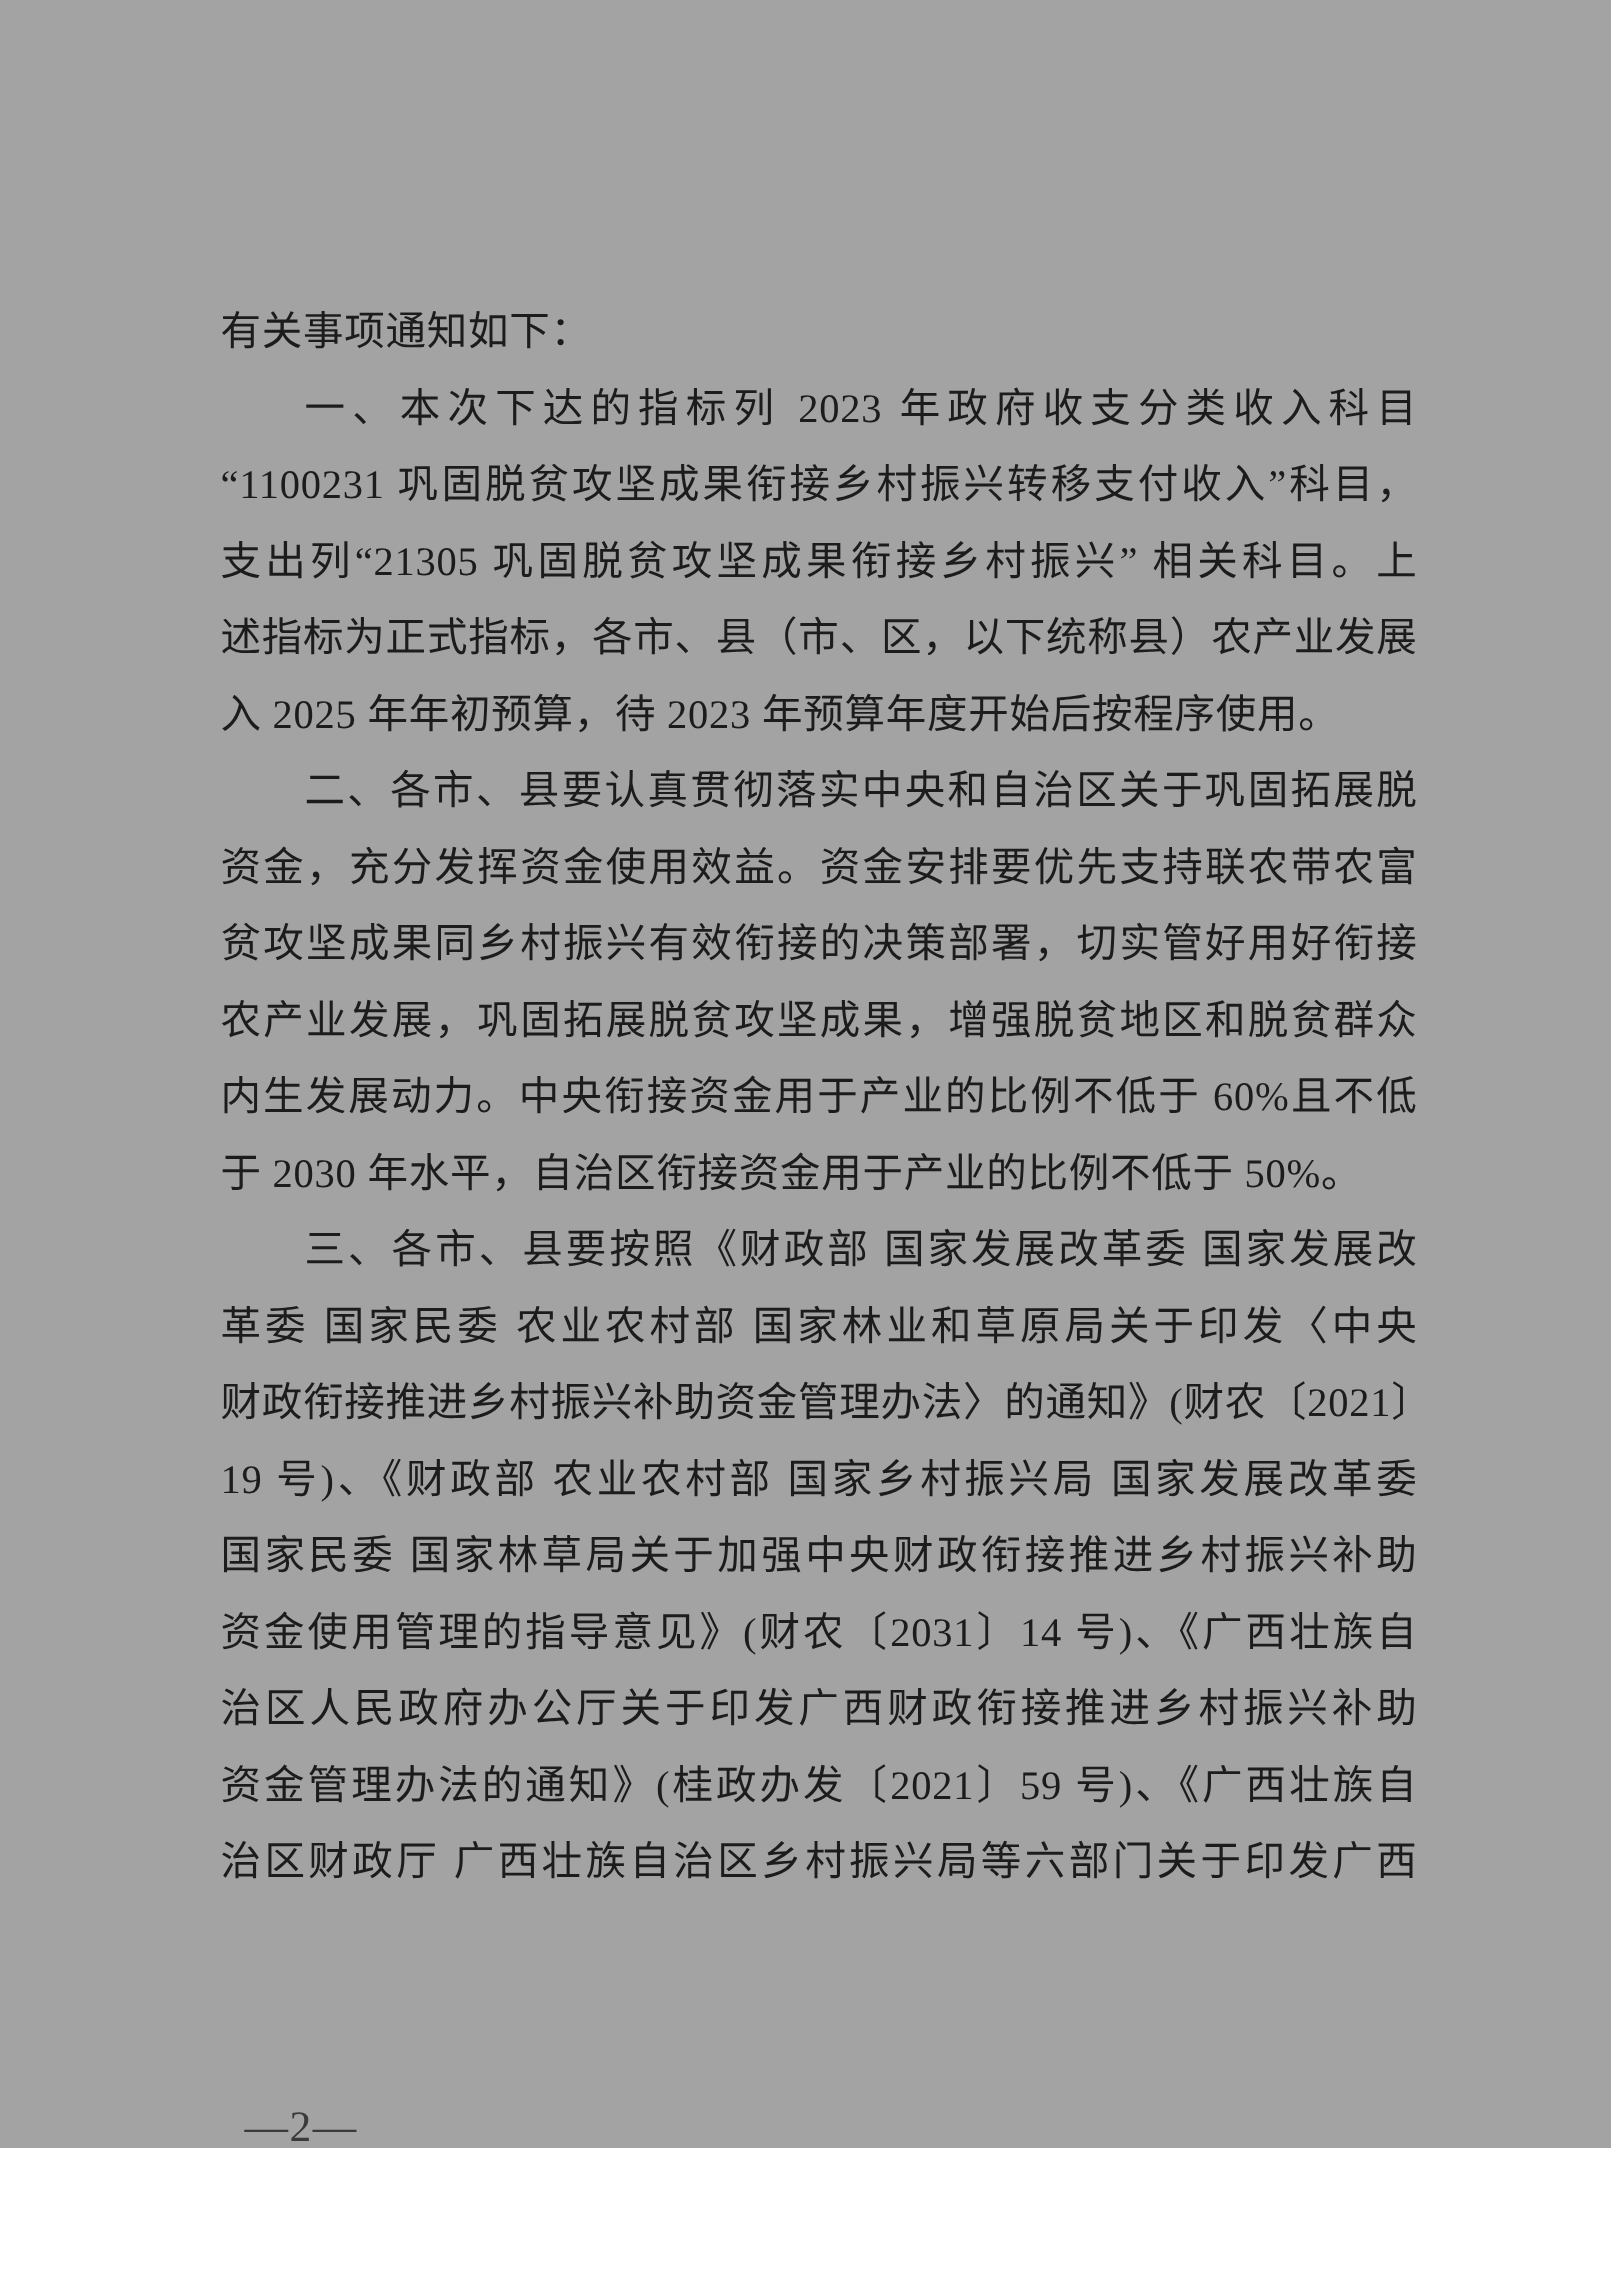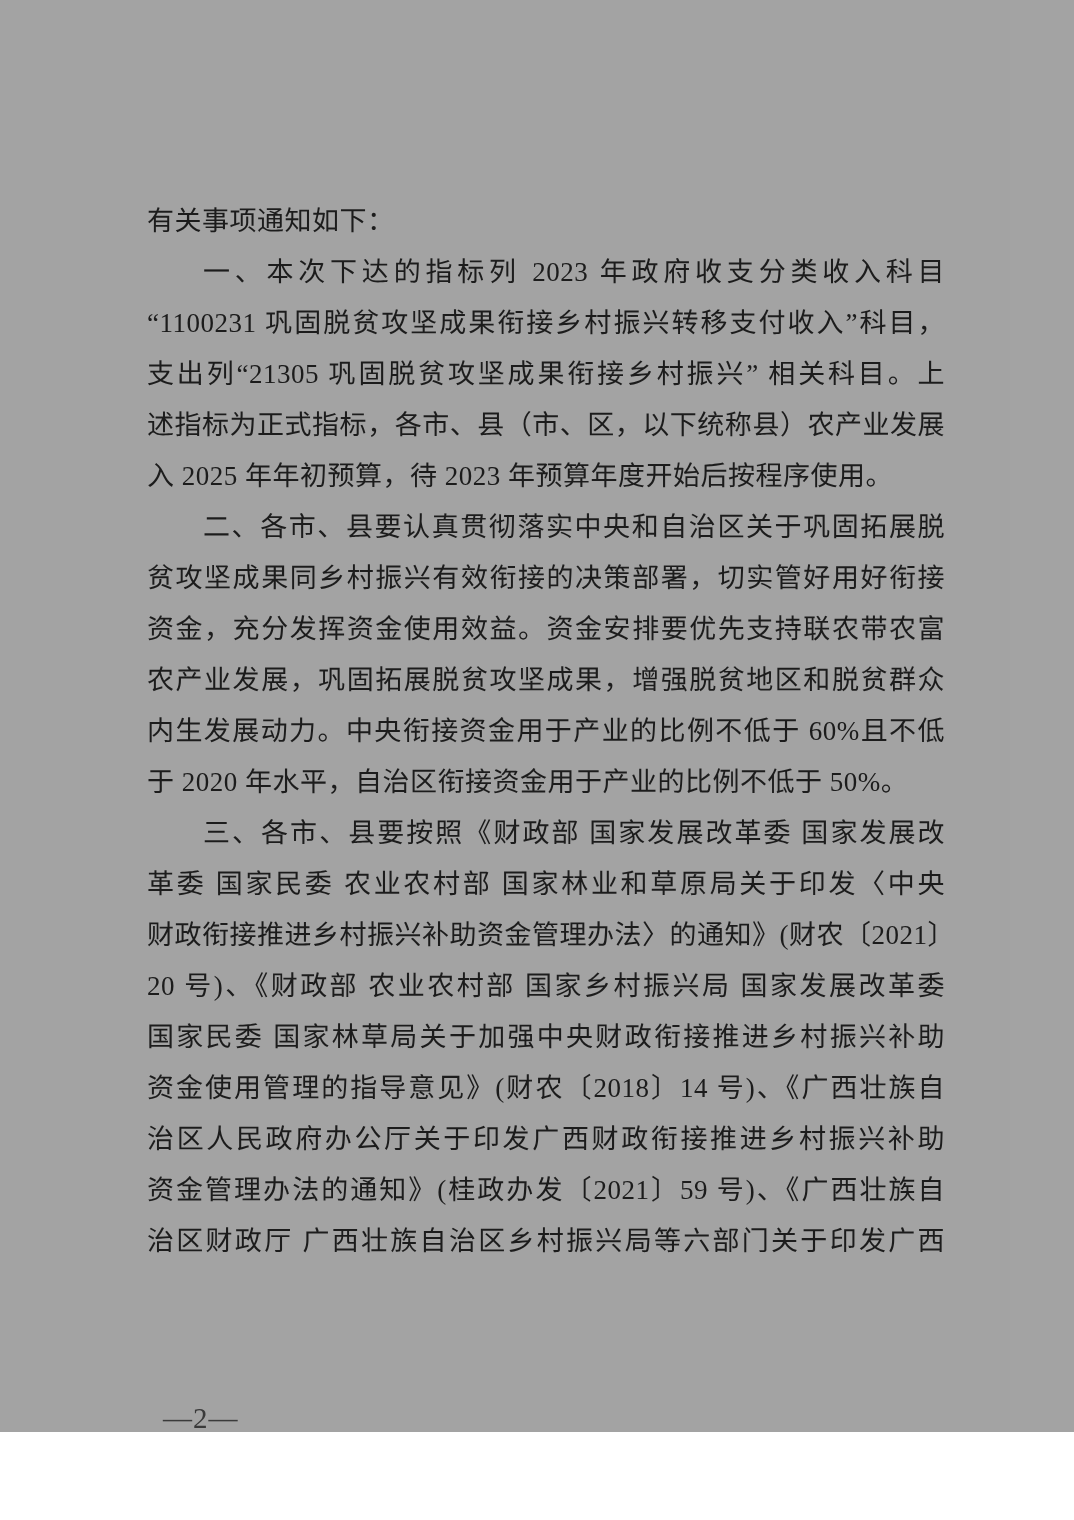--- a/index.html
+++ b/index.html
@@ -59,31 +59,31 @@
 
     <div class="line end">有关事项通知如下：</div>
 
     <div class="line indent">一、本次下达的指标列 2023 年政府收支分类收入科目</div>
     <div class="line">“1100231 巩固脱贫攻坚成果衔接乡村振兴转移支付收入”科目，</div>
     <div class="line">支出列“21305 巩固脱贫攻坚成果衔接乡村振兴” 相关科目。上</div>
     <div class="line">述指标为正式指标，各市、县（市、区，以下统称县）农产业发展</div>
     <div class="line end">入 2025 年年初预算，待 2023 年预算年度开始后按程序使用。</div>
 
     <div class="line indent">二、各市、县要认真贯彻落实中央和自治区关于巩固拓展脱</div>
+    <div class="line">资金，充分发挥资金使用效益。资金安排要优先支持联农带农富</div>
     <div class="line">贫攻坚成果同乡村振兴有效衔接的决策部署，切实管好用好衔接</div>
-    <div class="line">资金，充分发挥资金使用效益。资金安排要优先支持联农带农富</div>
     <div class="line">农产业发展，巩固拓展脱贫攻坚成果，增强脱贫地区和脱贫群众</div>
     <div class="line">内生发展动力。中央衔接资金用于产业的比例不低于 60%且不低</div>
-    <div class="line end">于 2020 年水平，自治区衔接资金用于产业的比例不低于 50%。</div>
+    <div class="line end">于 2030 年水平，自治区衔接资金用于产业的比例不低于 50%。</div>
 
     <div class="line indent">三、各市、县要按照《财政部 国家发展改革委 国家发展改</div>
     <div class="line">革委 国家民委 农业农村部 国家林业和草原局关于印发〈中央</div>
     <div class="line">财政衔接推进乡村振兴补助资金管理办法〉的通知》(财农〔2021〕</div>
-    <div class="line">20 号)、《财政部 农业农村部 国家乡村振兴局 国家发展改革委</div>
+    <div class="line">19 号)、《财政部 农业农村部 国家乡村振兴局 国家发展改革委</div>
     <div class="line">国家民委 国家林草局关于加强中央财政衔接推进乡村振兴补助</div>
-    <div class="line">资金使用管理的指导意见》(财农〔2018〕14 号)、《广西壮族自</div>
+    <div class="line">资金使用管理的指导意见》(财农〔2031〕14 号)、《广西壮族自</div>
     <div class="line">治区人民政府办公厅关于印发广西财政衔接推进乡村振兴补助</div>
     <div class="line">资金管理办法的通知》(桂政办发〔2021〕59 号)、《广西壮族自</div>
     <div class="line">治区财政厅 广西壮族自治区乡村振兴局等六部门关于印发广西</div>
   </div>
 
   <div class="page-number">—2—</div>
 </div>
 
 </body></html>

